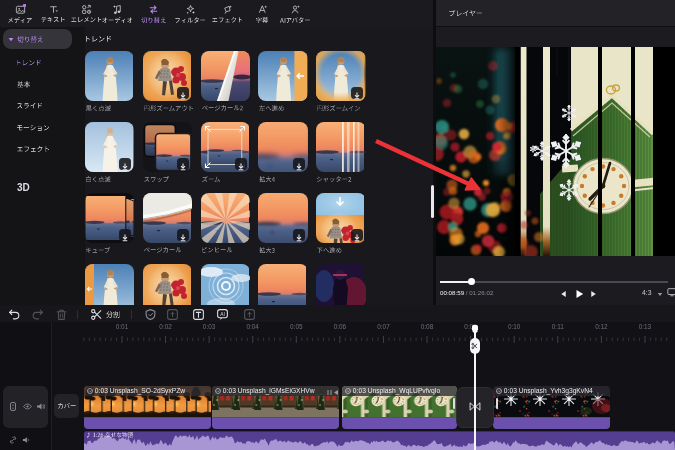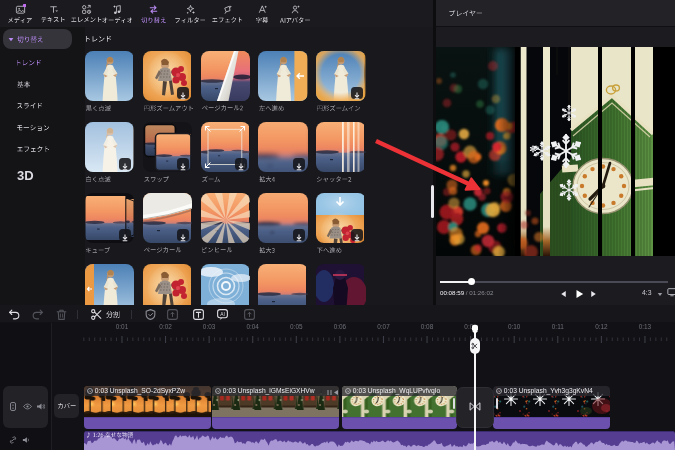--- a/index.html
+++ b/index.html
@@ -98,21 +98,21 @@
   </svg>
 <svg style="position:absolute;left:17.00px;top:103.07px" width="25.33" height="5.67" viewBox="0 0 76 17">
     <path fill="#dcdce2" d="M23 0h11v1h-11zM53 0h2v1h-2zM64 0h2v1h-2zM73 0h1v1h-1zM2 1h11v1h-11zM23 1h11v1h-11zM52 1h3v1h-3zM64 1h2v1h-2zM70 1h1v1h-1zM73 1h2v1h-2zM2 2h12v1h-12zM51 2h3v1h-3zM64 2h2v1h-2zM71 2h1v1h-1zM74 2h1v1h-1zM11 3h2v1h-2zM50 3h3v1h-3zM64 3h2v1h-2zM71 3h2v1h-2zM11 4h2v1h-2zM49 4h3v1h-3zM64 4h2v1h-2zM10 5h2v1h-2zM21 5h14v1h-14zM47 5h3v1h-3zM64 5h2v1h-2zM10 6h2v1h-2zM21 6h14v1h-14zM45 6h5v1h-5zM64 6h5v1h-5zM9 7h2v1h-2zM33 7h2v1h-2zM42 7h5v1h-5zM48 7h2v1h-2zM64 7h7v1h-7zM8 8h3v1h-3zM33 8h2v1h-2zM40 8h5v1h-5zM48 8h2v1h-2zM64 8h2v1h-2zM69 8h5v1h-5zM8 9h3v1h-3zM32 9h2v1h-2zM40 9h2v1h-2zM48 9h2v1h-2zM64 9h2v1h-2zM71 9h3v1h-3zM7 10h5v1h-5zM32 10h2v1h-2zM48 10h2v1h-2zM64 10h2v1h-2zM5 11h3v1h-3zM10 11h3v1h-3zM31 11h2v1h-2zM48 11h2v1h-2zM64 11h2v1h-2zM4 12h3v1h-3zM11 12h3v1h-3zM30 12h2v1h-2zM48 12h2v1h-2zM64 12h2v1h-2zM3 13h3v1h-3zM12 13h3v1h-3zM29 13h2v1h-2zM48 13h2v1h-2zM64 13h2v1h-2zM1 14h4v1h-4zM13 14h2v1h-2zM27 14h3v1h-3zM48 14h2v1h-2zM64 14h2v1h-2zM0 15h3v1h-3zM14 15h2v1h-2zM24 15h5v1h-5zM48 15h2v1h-2zM64 15h2v1h-2zM25 16h1v1h-1z"></path>
   </svg>
 <svg style="position:absolute;left:17.00px;top:124.50px" width="32.33" height="6.00" viewBox="0 0 97 18">
     <path fill="#dcdce2" d="M44 0h1v1h-1zM2 1h13v1h-13zM43 1h3v1h-3zM82 1h1v1h-1zM2 2h12v1h-12zM45 2h3v1h-3zM82 2h3v1h-3zM6 3h2v1h-2zM46 3h2v1h-2zM83 3h3v1h-3zM6 4h2v1h-2zM63 4h1v1h-1zM84 4h3v1h-3zM95 4h1v1h-1zM6 5h2v1h-2zM40 5h3v1h-3zM55 5h1v1h-1zM62 5h12v1h-12zM85 5h2v1h-2zM95 5h1v1h-1zM6 6h2v1h-2zM41 6h3v1h-3zM54 6h2v1h-2zM72 6h2v1h-2zM94 6h2v1h-2zM0 7h16v1h-16zM20 7h16v1h-16zM43 7h2v1h-2zM53 7h2v1h-2zM72 7h2v1h-2zM93 7h2v1h-2zM1 8h15v1h-15zM20 8h16v1h-16zM52 8h3v1h-3zM72 8h2v1h-2zM92 8h3v1h-3zM6 9h2v1h-2zM51 9h3v1h-3zM63 9h11v1h-11zM91 9h3v1h-3zM6 10h2v1h-2zM50 10h3v1h-3zM63 10h11v1h-11zM90 10h3v1h-3zM6 11h2v1h-2zM48 11h3v1h-3zM72 11h2v1h-2zM89 11h3v1h-3zM6 12h2v1h-2zM47 12h3v1h-3zM72 12h2v1h-2zM87 12h3v1h-3zM6 13h2v1h-2zM44 13h5v1h-5zM72 13h2v1h-2zM84 13h5v1h-5zM6 14h10v1h-10zM41 14h6v1h-6zM72 14h2v1h-2zM81 14h6v1h-6zM7 15h8v1h-8zM42 15h2v1h-2zM62 15h12v1h-12zM81 15h3v1h-3zM63 16h11v1h-11z"></path>
   </svg>
 <svg style="position:absolute;left:17.00px;top:146.10px" width="32.00" height="6.00" viewBox="0 0 96 18">
     <path fill="#dcdce2" d="M68 0h1v1h-1zM67 1h2v1h-2zM86 1h2v1h-2zM22 2h13v1h-13zM67 2h2v1h-2zM86 2h1v1h-1zM2 3h14v1h-14zM22 3h14v1h-14zM66 3h10v1h-10zM86 3h1v1h-1zM2 4h14v1h-14zM34 4h2v1h-2zM65 4h11v1h-11zM86 4h1v1h-1zM8 5h2v1h-2zM34 5h2v1h-2zM64 5h3v1h-3zM74 5h2v1h-2zM86 5h1v1h-1zM8 6h2v1h-2zM33 6h2v1h-2zM43 6h12v1h-12zM64 6h2v1h-2zM73 6h2v1h-2zM86 6h2v1h-2zM8 7h2v1h-2zM33 7h2v1h-2zM43 7h12v1h-12zM62 7h3v1h-3zM73 7h2v1h-2zM86 7h5v1h-5zM8 8h2v1h-2zM33 8h2v1h-2zM48 8h2v1h-2zM61 8h3v1h-3zM73 8h2v1h-2zM86 8h7v1h-7zM8 9h2v1h-2zM32 9h2v1h-2zM48 9h2v1h-2zM62 9h1v1h-1zM72 9h2v1h-2zM86 9h1v1h-1zM91 9h5v1h-5zM8 10h2v1h-2zM32 10h2v1h-2zM48 10h2v1h-2zM71 10h2v1h-2zM86 10h1v1h-1zM93 10h3v1h-3zM8 11h2v1h-2zM31 11h2v1h-2zM48 11h2v1h-2zM71 11h2v1h-2zM86 11h1v1h-1zM8 12h2v1h-2zM30 12h2v1h-2zM48 12h2v1h-2zM70 12h2v1h-2zM86 12h1v1h-1zM8 13h2v1h-2zM29 13h3v1h-3zM48 13h2v1h-2zM69 13h2v1h-2zM86 13h1v1h-1zM1 14h16v1h-16zM27 14h3v1h-3zM48 14h2v1h-2zM67 14h3v1h-3zM86 14h1v1h-1zM1 15h16v1h-16zM25 15h4v1h-4zM42 15h14v1h-14zM65 15h4v1h-4zM86 15h1v1h-1zM24 16h3v1h-3zM42 16h14v1h-14zM63 16h4v1h-4zM86 16h2v1h-2zM64 17h1v1h-1z"></path>
   </svg>
-<div class="ab" style="left:17px;top:168px;width:30px;height:11px;color:#dcdce2;font-size:13px;font-weight:bold">3D</div>
+<div class="ab" style="left:17px;top:182px;width:30px;height:11px;color:#dcdce2;font-size:10px;font-weight:bold">3D</div>
 <div class="ab" style="left:85px;top:27px;width:348px;height:278px;background:#19191d;overflow:hidden">
 <svg style="position:absolute;left:0.50px;top:9.00px" width="25.33" height="6.00" viewBox="0 0 76 18">
       <path fill="#e8e8ee" d="M1 0h2v1h-2zM63 0h2v1h-2zM72 0h2v1h-2zM1 1h2v1h-2zM20 1h2v1h-2zM40 1h1v1h-1zM63 1h2v1h-2zM70 1h1v1h-1zM73 1h1v1h-1zM1 2h2v1h-2zM20 2h2v1h-2zM40 2h3v1h-3zM63 2h2v1h-2zM70 2h2v1h-2zM73 2h2v1h-2zM1 3h2v1h-2zM20 3h2v1h-2zM41 3h3v1h-3zM63 3h2v1h-2zM71 3h1v1h-1zM74 3h1v1h-1zM1 4h2v1h-2zM20 4h2v1h-2zM42 4h3v1h-3zM63 4h2v1h-2zM71 4h1v1h-1zM1 5h2v1h-2zM20 5h2v1h-2zM43 5h3v1h-3zM54 5h1v1h-1zM63 5h2v1h-2zM1 6h4v1h-4zM20 6h2v1h-2zM44 6h1v1h-1zM53 6h2v1h-2zM63 6h4v1h-4zM1 7h7v1h-7zM20 7h2v1h-2zM52 7h3v1h-3zM63 7h7v1h-7zM1 8h2v1h-2zM5 8h5v1h-5zM20 8h2v1h-2zM32 8h2v1h-2zM52 8h2v1h-2zM63 8h2v1h-2zM67 8h6v1h-6zM1 9h2v1h-2zM8 9h4v1h-4zM20 9h2v1h-2zM31 9h3v1h-3zM51 9h2v1h-2zM63 9h2v1h-2zM70 9h4v1h-4zM1 10h2v1h-2zM10 10h1v1h-1zM20 10h2v1h-2zM30 10h3v1h-3zM50 10h2v1h-2zM63 10h2v1h-2zM72 10h2v1h-2zM1 11h2v1h-2zM20 11h2v1h-2zM29 11h3v1h-3zM48 11h3v1h-3zM63 11h2v1h-2zM1 12h2v1h-2zM20 12h2v1h-2zM27 12h3v1h-3zM47 12h3v1h-3zM63 12h2v1h-2zM1 13h2v1h-2zM20 13h2v1h-2zM25 13h4v1h-4zM45 13h4v1h-4zM63 13h2v1h-2zM1 14h2v1h-2zM20 14h7v1h-7zM42 14h5v1h-5zM63 14h2v1h-2zM1 15h2v1h-2zM20 15h5v1h-5zM39 15h6v1h-6zM63 15h2v1h-2zM1 16h2v1h-2zM20 16h2v1h-2zM40 16h2v1h-2zM63 16h2v1h-2z"></path>
     </svg>
 <svg class="ab" style="left:0;top:0" width="1" height="1">
       <defs>
         <linearGradient id="skA" x1="0" y1="0" x2="0" y2="1">
           <stop offset="0" stop-color="#f8b077"></stop>
           <stop offset=".35" stop-color="#f39763"></stop>
           <stop offset=".52" stop-color="#ee8660"></stop>

